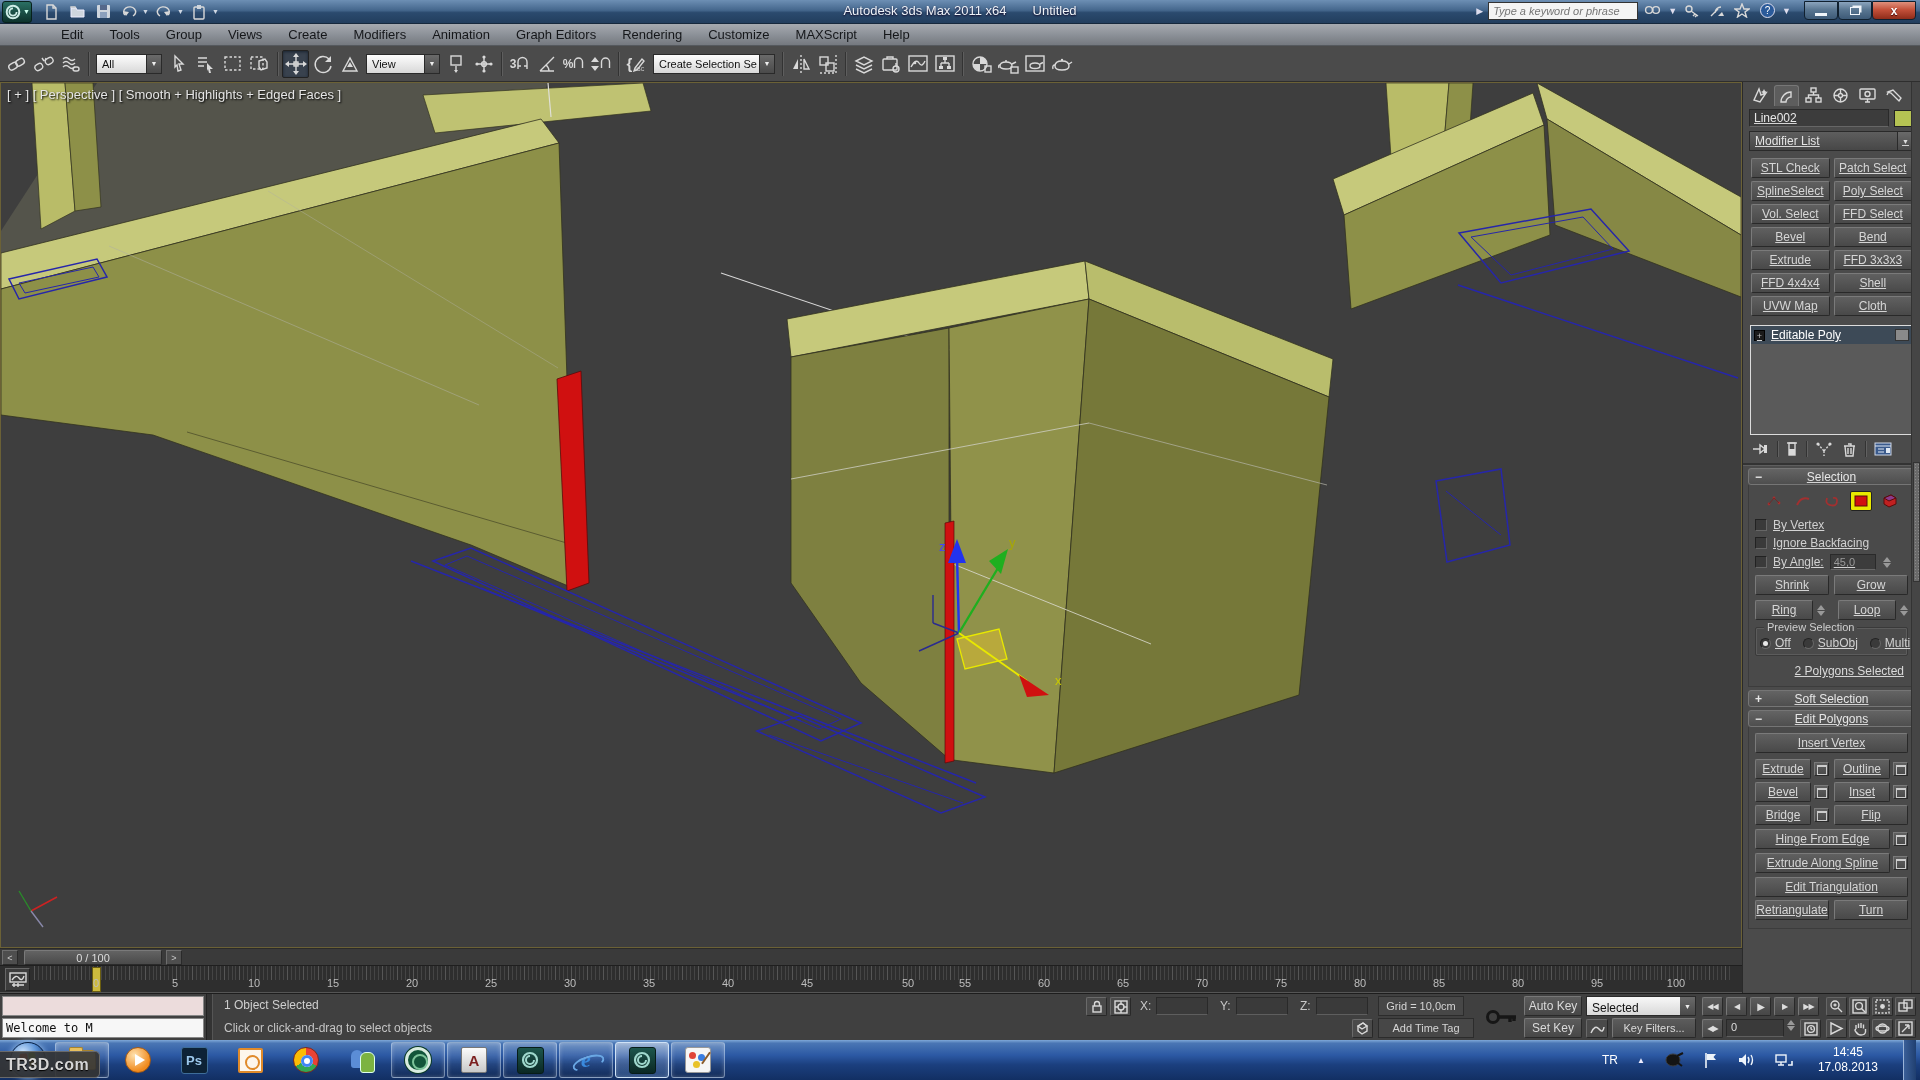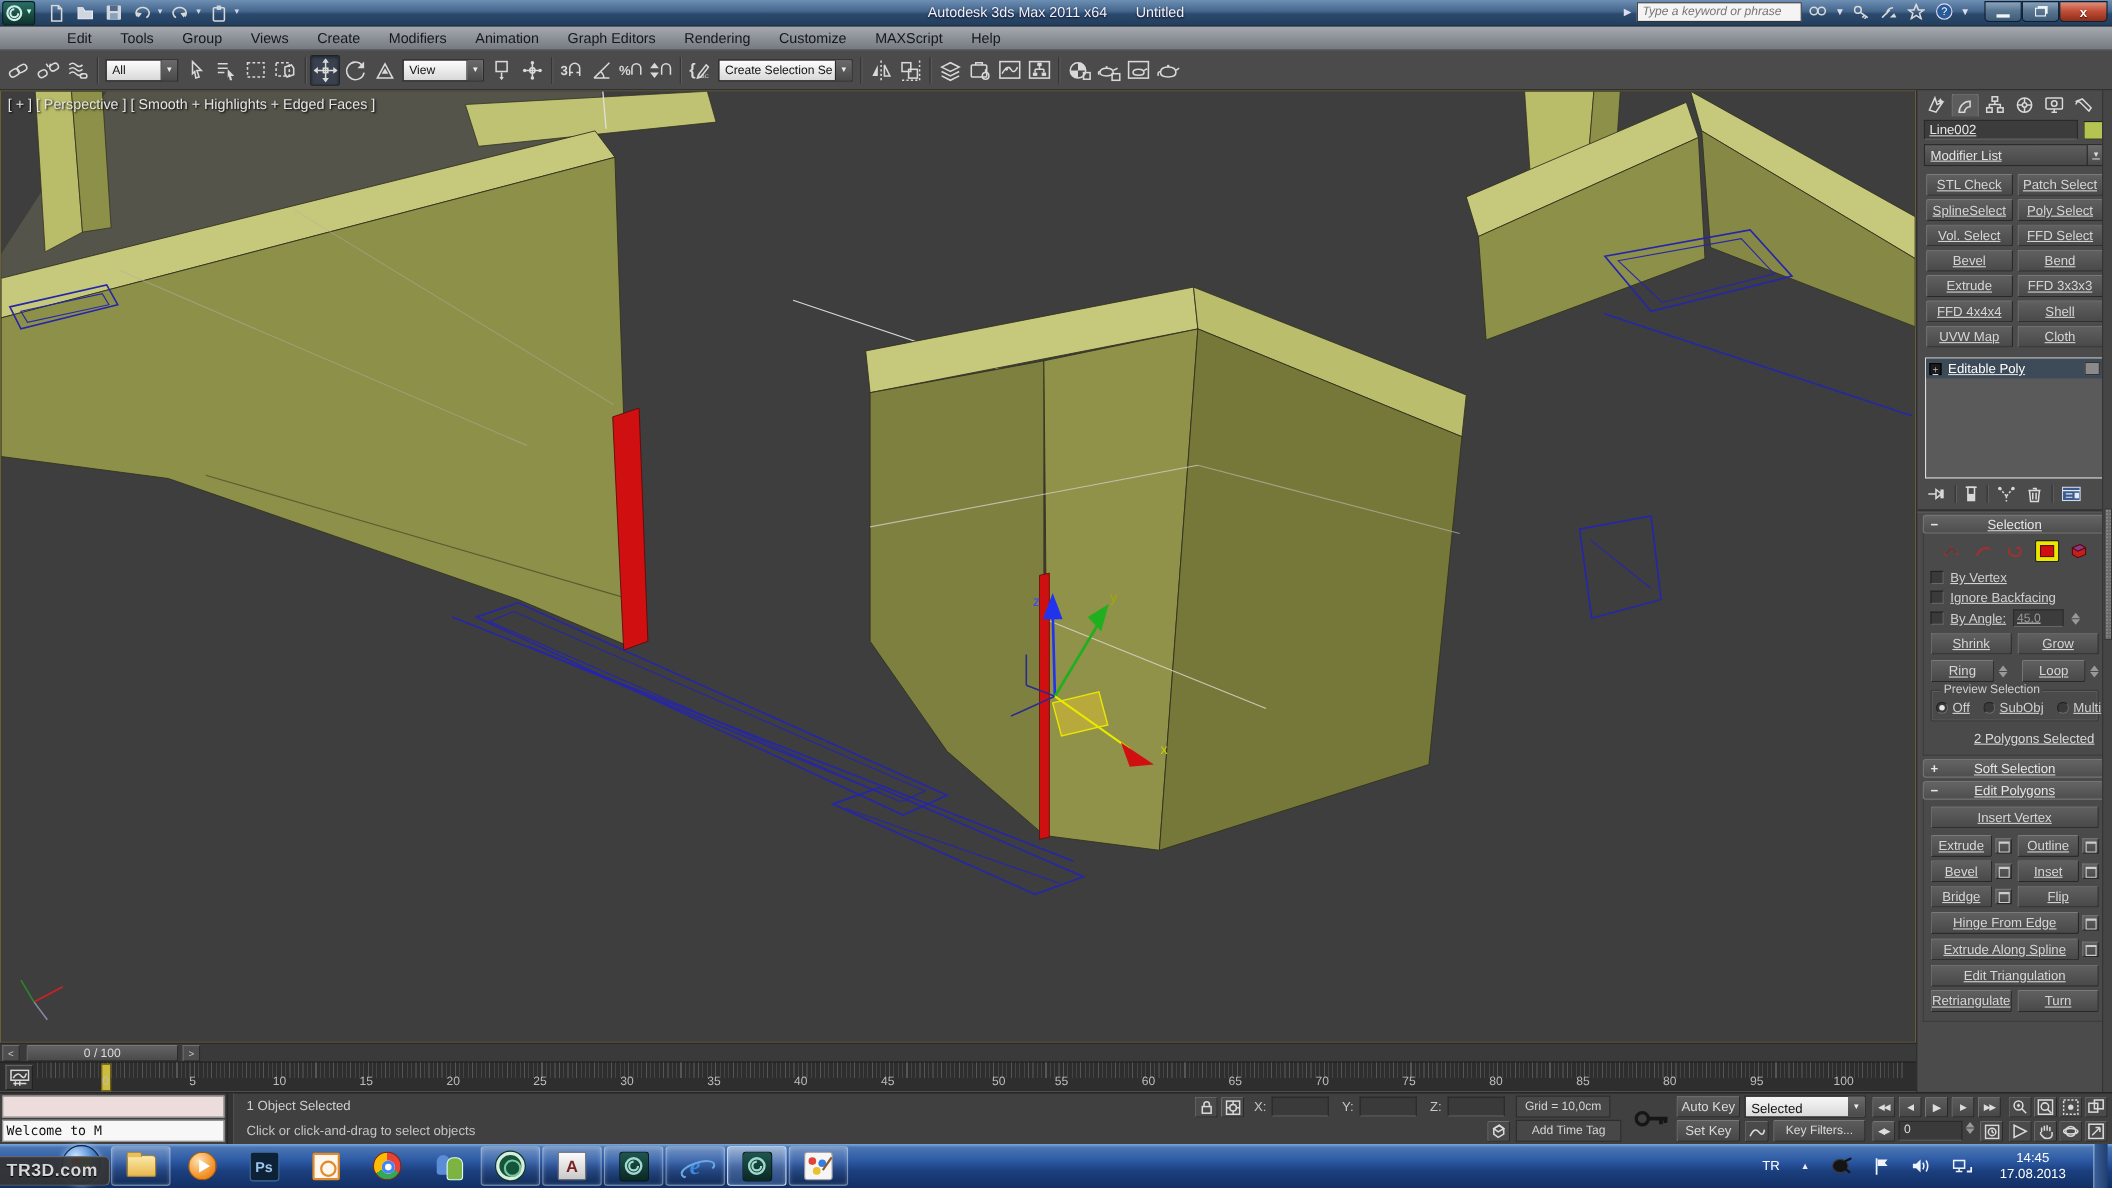--- a/index.html
+++ b/index.html
@@ -190,21 +190,21 @@
     font-size:7px; display:flex; align-items:center; justify-content:center; }
   .pb-btn { width:21px; height:19px; background:linear-gradient(#5c5c5c,#474747); border:1px solid;
     border-color:#777 #292929 #292929 #777; border-radius:2px; color:#ddd; font-size:8px;
     display:flex; align-items:center; justify-content:center; letter-spacing:-1px; }
   .nav-ico { width:21px; height:19px; background:#4a4a4a; border:1px solid; border-color:#666 #282828 #282828 #666;
     border-radius:2px; display:flex; align-items:center; justify-content:center; }
 
   
   .taskbar { position:absolute; left:0; top:1040px; width:1920px; height:40px;
     background:linear-gradient(180deg,#7fa8d8 0%,#4a76b4 8%,#2c59a4 38%,#1b3f7e 62%,#122f63 100%);
-    display:flex; align-items:flex-start; z-index:40;padding-left:46px; }
+    display:flex; align-items:center; z-index:40; }
   .startorb { width:44px; height:38px; margin-left:6px; display:flex; align-items:center; justify-content:center; flex:none; }
   .orb { width:36px; height:36px; border-radius:50%; border:1px solid #0a2448;
     background:radial-gradient(circle at 35% 28%, #cfe6ff, #5e95d8 40%, #1c4a8e 72%, #0c2c5e 100%);
     display:flex; align-items:center; justify-content:center; box-shadow:0 0 6px #9cc4f0; }
   .flag { width:16px; height:14px; display:grid; grid-template-columns:1fr 1fr; gap:1px; transform:rotate(-8deg); }
   .flag span { border-radius:30% 30% 30% 30%; }
   .taskapps { display:flex; align-items:center; height:40px; margin-left:4px; }
   .task-btn { width:54px; height:36px; margin:0 1px; border-radius:3px; display:flex; align-items:center;
     justify-content:center; }
   .task-btn.framed { background:linear-gradient(rgba(255,255,255,.22),rgba(255,255,255,.06) 50%,rgba(0,0,0,.15));

